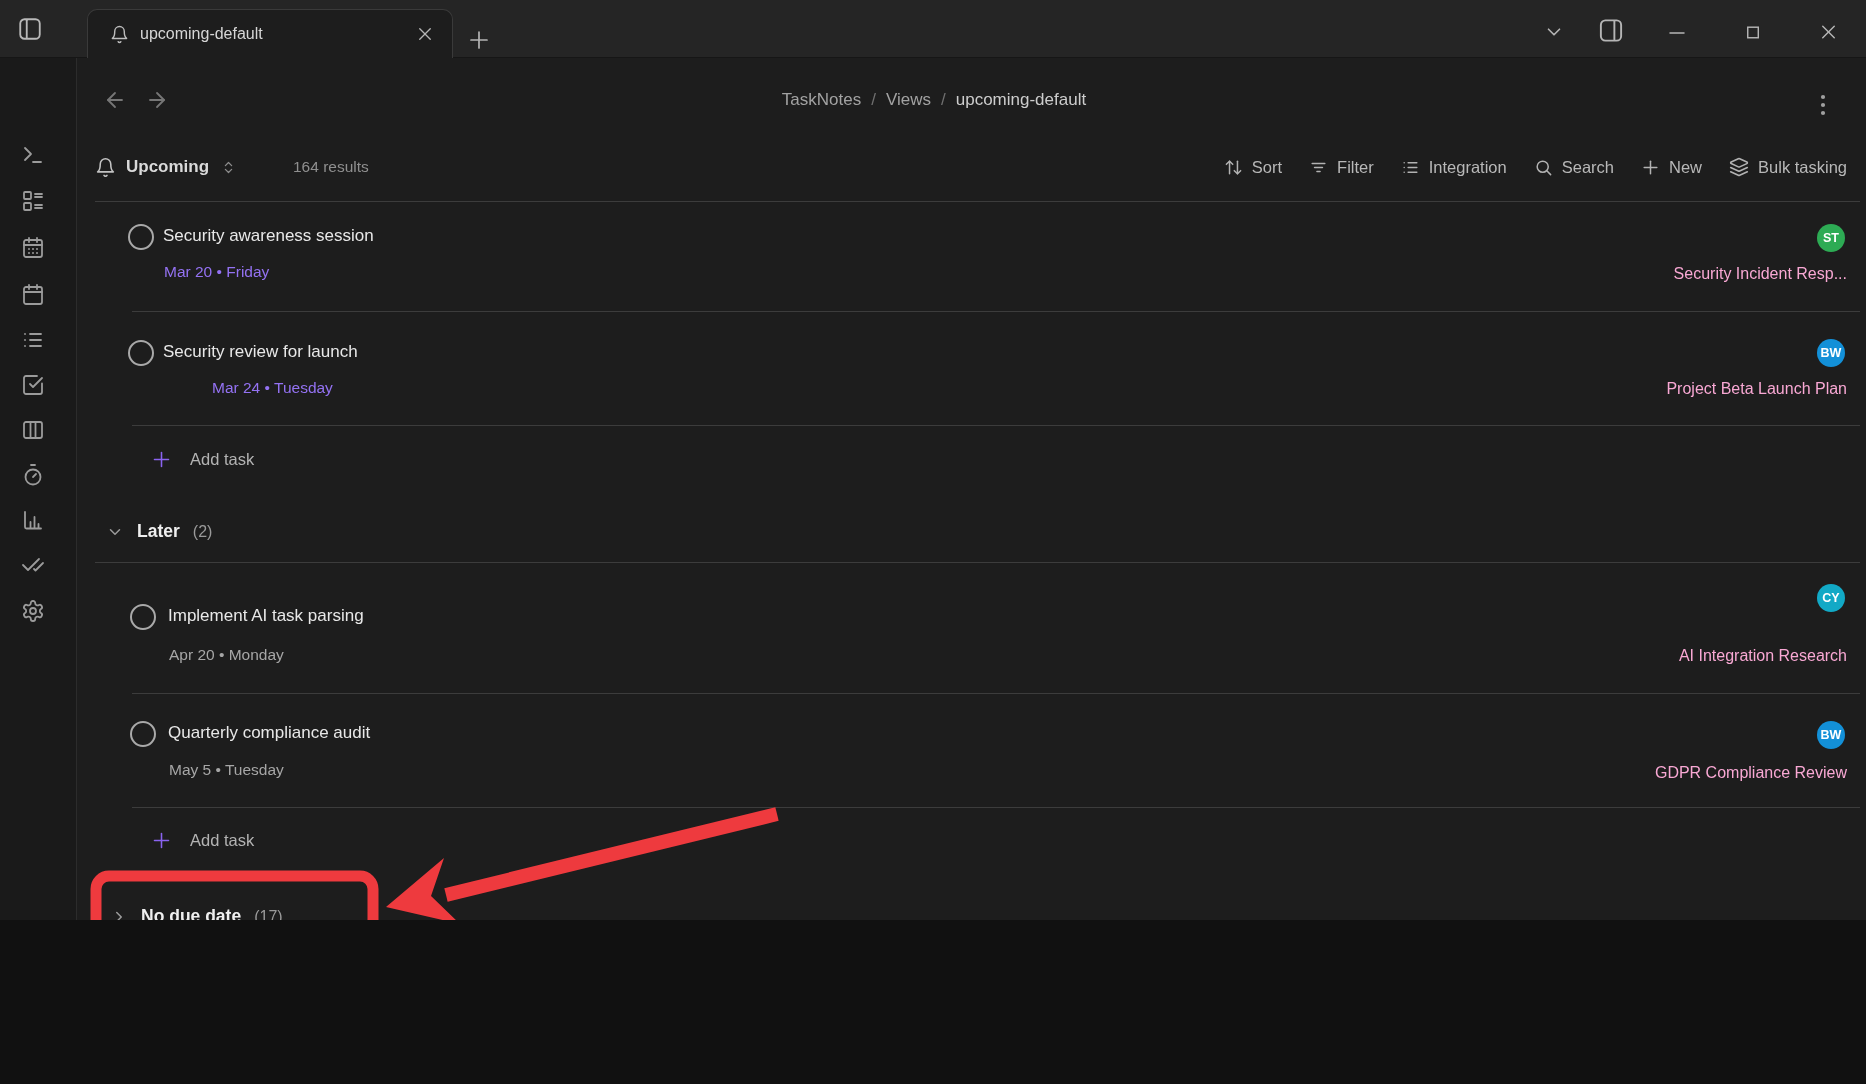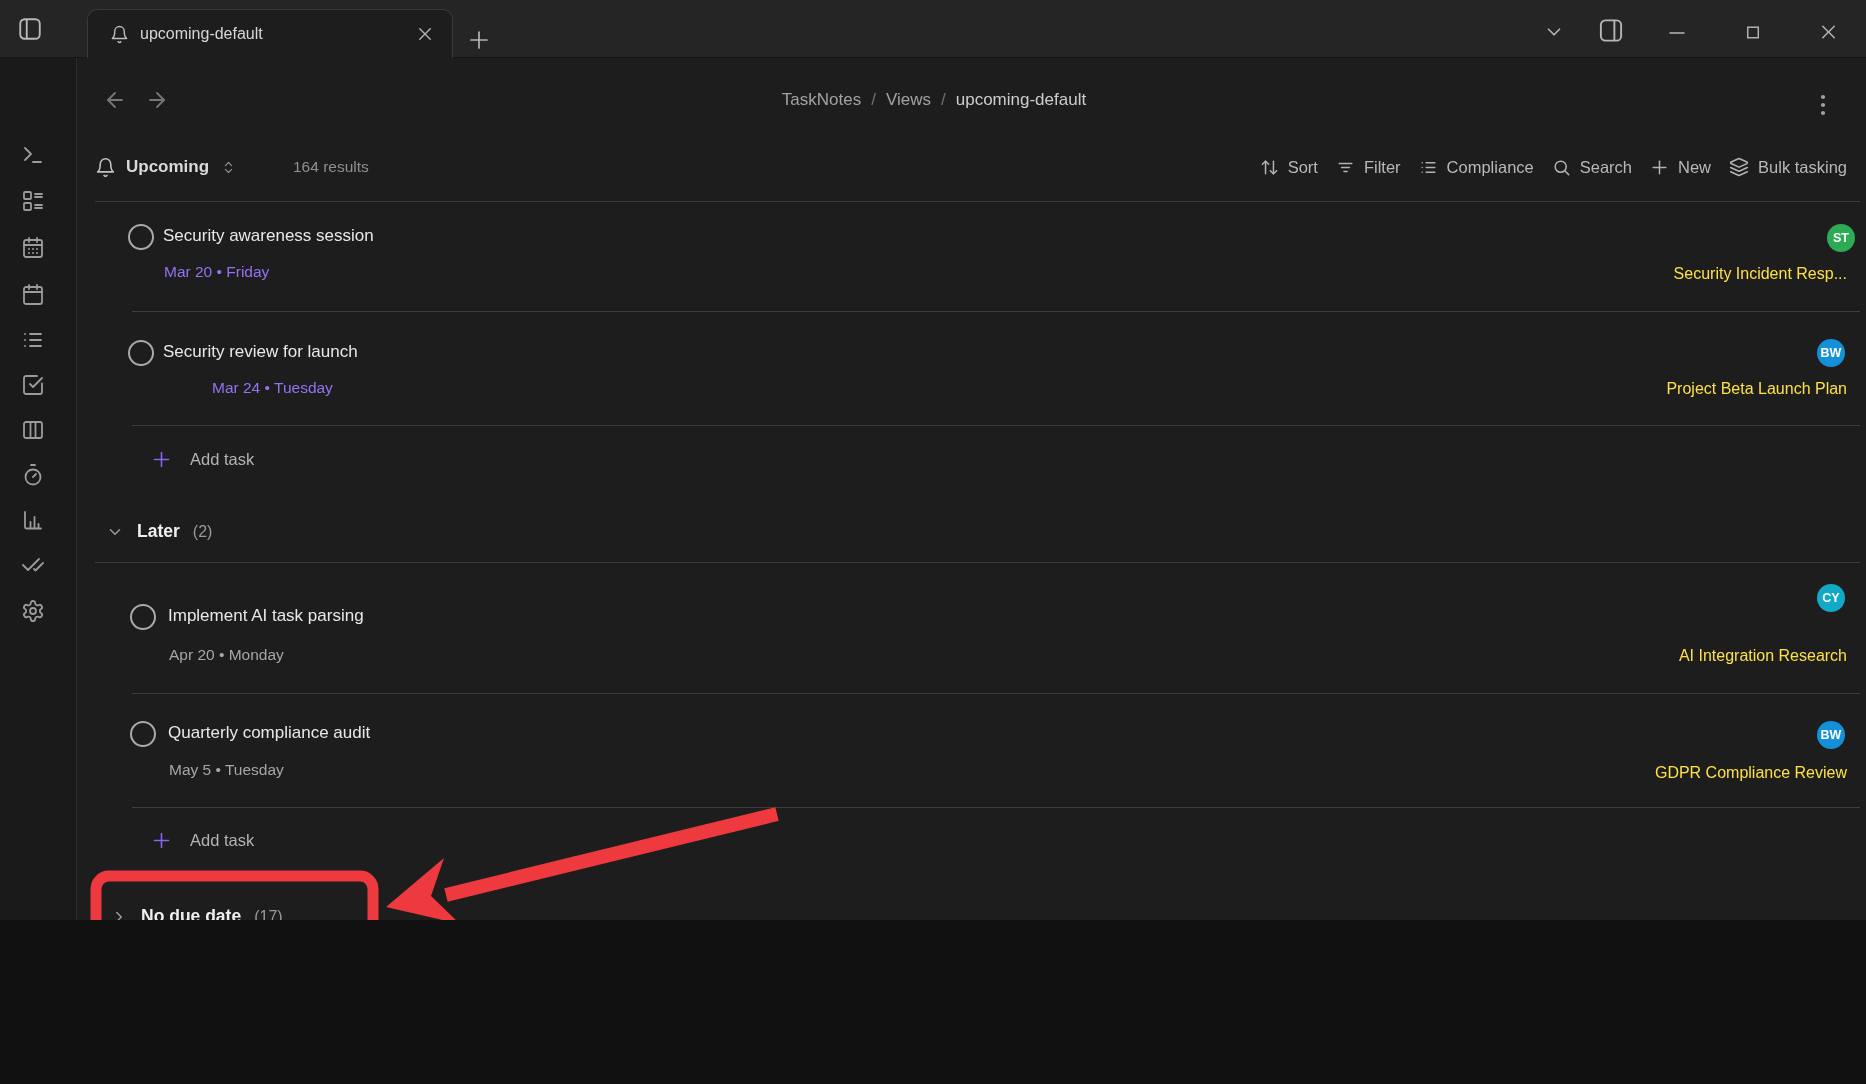--- a/index.html
+++ b/index.html
@@ -35,33 +35,33 @@
   .crumb-sep { color:#6f6f6f; margin:0 10px; }
   .crumb-leaf { color:#cdcdcd; }
   .kebab { position:absolute; left:1810px; top:88px; padding:4px; color:#a0a0a0; cursor:pointer; }
 
   
   .view-selector { position:absolute; left:95px; top:152px; height:30px; display:flex; align-items:center; gap:10px; cursor:pointer; }
   .view-bell { color:#c3c3c3; }
   .view-label { font-size:17px; font-weight:600; color:#dadada; }
   .view-chevrons { color:#8d8d8d; margin-left:2px; }
   .results-count { position:absolute; left:293px; top:158px; font-size:15.5px; color:#8f8f8f; }
-  .toolbar-actions { position:absolute; right:19px; top:152px; height:30px; display:flex; align-items:center; gap:18px; }
+  .toolbar-actions { position:absolute; right:19px; top:152px; height:30px; display:flex; align-items:center; gap:27px; }
   .tb-action { display:flex; align-items:center; gap:9px; color:#b8b8b8; font-size:16.5px; cursor:pointer; white-space:nowrap; }
   .tb-action svg { color:#b2b2b2; }
 
   
   .divider { position:absolute; height:1px; background:#3c3c3c; right:6px; }
   .task-circle { position:absolute; width:26px; height:26px; border:2.5px solid #a9a9a9; border-radius:50%; cursor:pointer; }
   .task-title { position:absolute; left:163px; font-size:17px; color:#e8e8e8; cursor:pointer; white-space:nowrap; }
   .task-date { position:absolute; left:164px; font-size:15.5px; white-space:nowrap; }
   .avatar { position:absolute; left:1817px; width:28px; height:28px; border-radius:50%;
             display:flex; align-items:center; justify-content:center;
             font-size:12.5px; font-weight:bold; color:#ffffff; }
-  .task-project { position:absolute; right:19px; font-size:16px; color:#fde047; cursor:pointer; white-space:nowrap; }
+  .task-project { position:absolute; right:19px; font-size:16px; color:#f9a8d4; cursor:pointer; white-space:nowrap; }
   .add-task { position:absolute; left:151px; display:flex; align-items:center; gap:18px; cursor:pointer; }
   .add-task-plus { color:#8a63f0; }
   .add-task-label { font-size:16.5px; color:#b3b3b3; }
   .section-header { position:absolute; left:106px; display:flex; align-items:center; gap:13px; cursor:pointer; }
   .section-chevron { color:#9b9b9b; }
   .section-title { font-size:17.5px; font-weight:bold; color:#efefef; }
   .section-count { font-size:16px; color:#9a9a9a; }
 
   
   .annotation-overlay { position:absolute; left:0; top:0; width:1866px; height:1084px; pointer-events:none; z-index:50; }
@@ -286,21 +286,21 @@
     </span>
     <span class="tb-action">
       <svg width="19" height="19" viewBox="0 0 24 24" fill="none" stroke="currentColor" stroke-width="1.9" stroke-linecap="round" stroke-linejoin="round">
           <line x1="9" y1="6" x2="20" y2="6"></line>
           <line x1="9" y1="12" x2="20" y2="12"></line>
           <line x1="9" y1="18" x2="20" y2="18"></line>
           <line x1="4" y1="6" x2="4.01" y2="6"></line>
           <line x1="4" y1="12" x2="4.01" y2="12"></line>
           <line x1="4" y1="18" x2="4.01" y2="18"></line>
         </svg>
-      <span>Compliance</span>
+      <span>Integration</span>
     </span>
     <span class="tb-action">
       <svg width="19" height="19" viewBox="0 0 24 24" fill="none" stroke="currentColor" stroke-width="1.9" stroke-linecap="round">
           <circle cx="11" cy="11" r="7"></circle>
           <line x1="16.5" y1="16.5" x2="21" y2="21"></line>
         </svg>
       <span>Search</span>
     </span>
     <span class="tb-action">
       <svg width="19" height="19" viewBox="0 0 24 24" fill="none" stroke="currentColor" stroke-width="1.9" stroke-linecap="round">
@@ -317,21 +317,21 @@
         </svg>
       <span>Bulk tasking</span>
     </span>
   </div>
 
   <div class="divider" style="top:201px; left:95px;"></div>
 
   <div class="task-circle" style="left:128px; top:224px;"></div>
   <div class="task-title" style="top:226px;">Security awareness session</div>
   <div class="task-date" style="top: 263px; color: rgb(148, 114, 243);">Mar 20 • Friday</div>
-  <div class="avatar" style="top: 224px; background-color: rgb(45, 171, 84); margin-left: 10px;">ST</div>
+  <div class="avatar" style="top: 224px; background-color: rgb(45, 171, 84);">ST</div>
   <div class="task-project" style="top:265px;">Security Incident Resp...</div>
 
   <div class="divider" style="top:311px; left:132px;"></div>
 
   <div class="task-circle" style="left:128px; top:340px;"></div>
   <div class="task-title" style="top:342px;">Security review for launch</div>
   <div class="task-date" style="top: 379px; color: rgb(148, 114, 243); margin-left: 48px;">Mar 24 • Tuesday</div>
   <div class="avatar" style="top: 339px; background-color: rgb(19, 144, 216);">BW</div>
   <div class="task-project" style="top:380px;">Project Beta Launch Plan</div>
 

